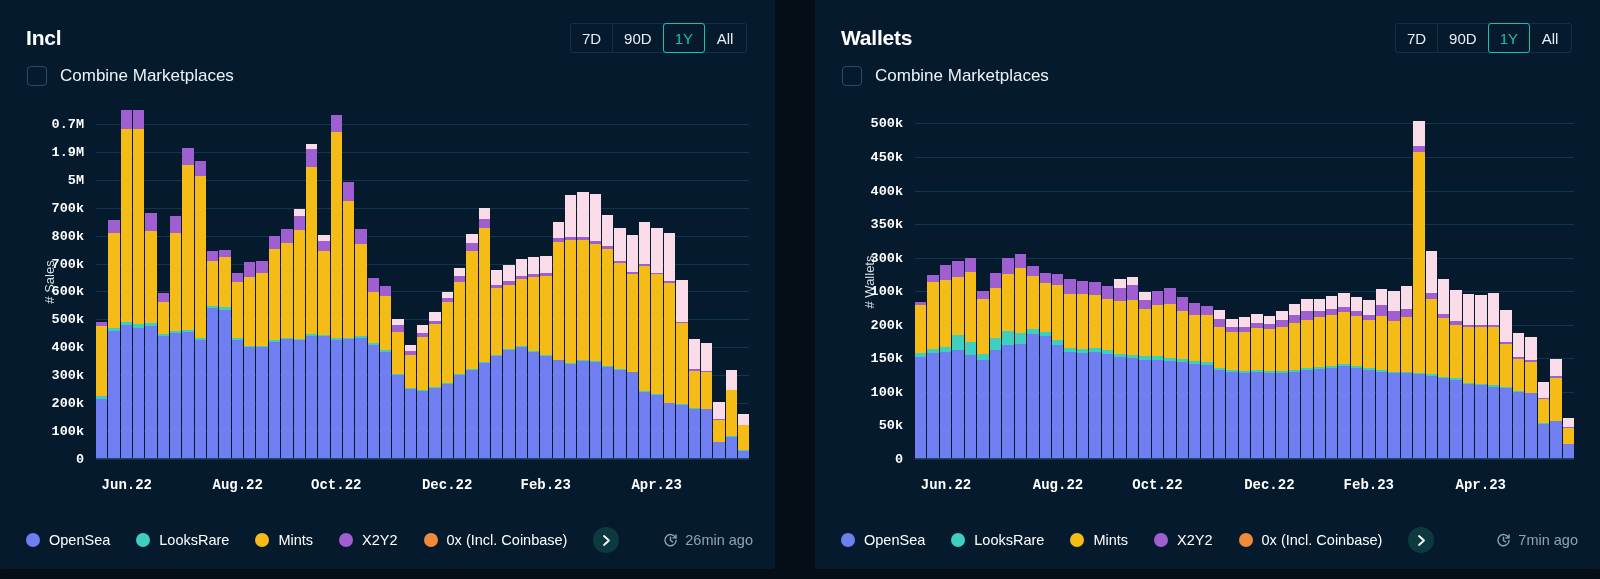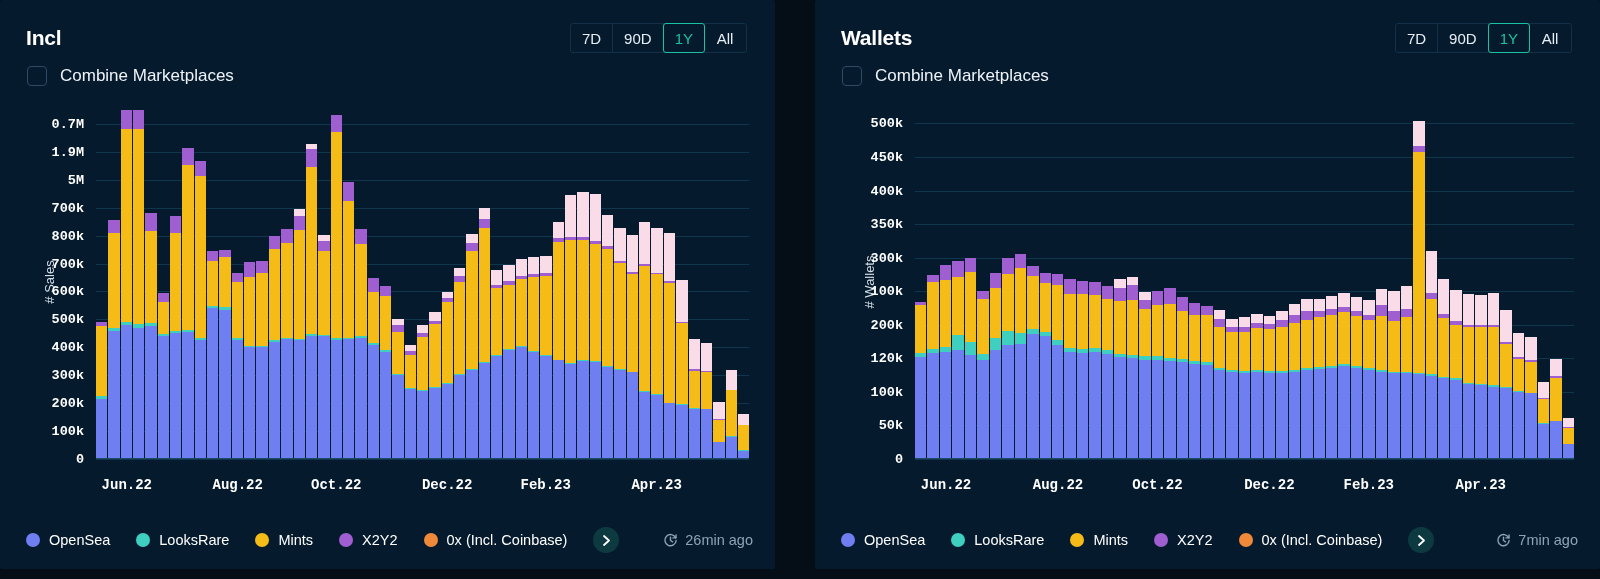--- a/index.html
+++ b/index.html
@@ -662,21 +662,21 @@
       <div class="cbox"></div>
       <span class="combine-label">Combine Marketplaces</span>
     </div>
 
     <div class="chart-wrap">
       <div class="axis-title"># Wallets</div>
       <div class="ylabels">
           <div class="ylabel" style="top: 349px;">0</div>
           <div class="ylabel" style="top: 315.442px;">50k</div>
           <div class="ylabel" style="top: 281.885px;">100k</div>
-          <div class="ylabel" style="top: 248.327px;">120k</div>
+          <div class="ylabel" style="top: 248.327px;">150k</div>
           <div class="ylabel" style="top: 214.769px;">200k</div>
           <div class="ylabel" style="top: 181.212px;">100k</div>
           <div class="ylabel" style="top: 147.654px;">300k</div>
           <div class="ylabel" style="top: 114.096px;">350k</div>
           <div class="ylabel" style="top: 80.5385px;">400k</div>
           <div class="ylabel" style="top: 46.9808px;">450k</div>
           <div class="ylabel" style="top: 13.4231px;">500k</div>
         </div>
       <div class="plot">
         <div class="gridlines">

